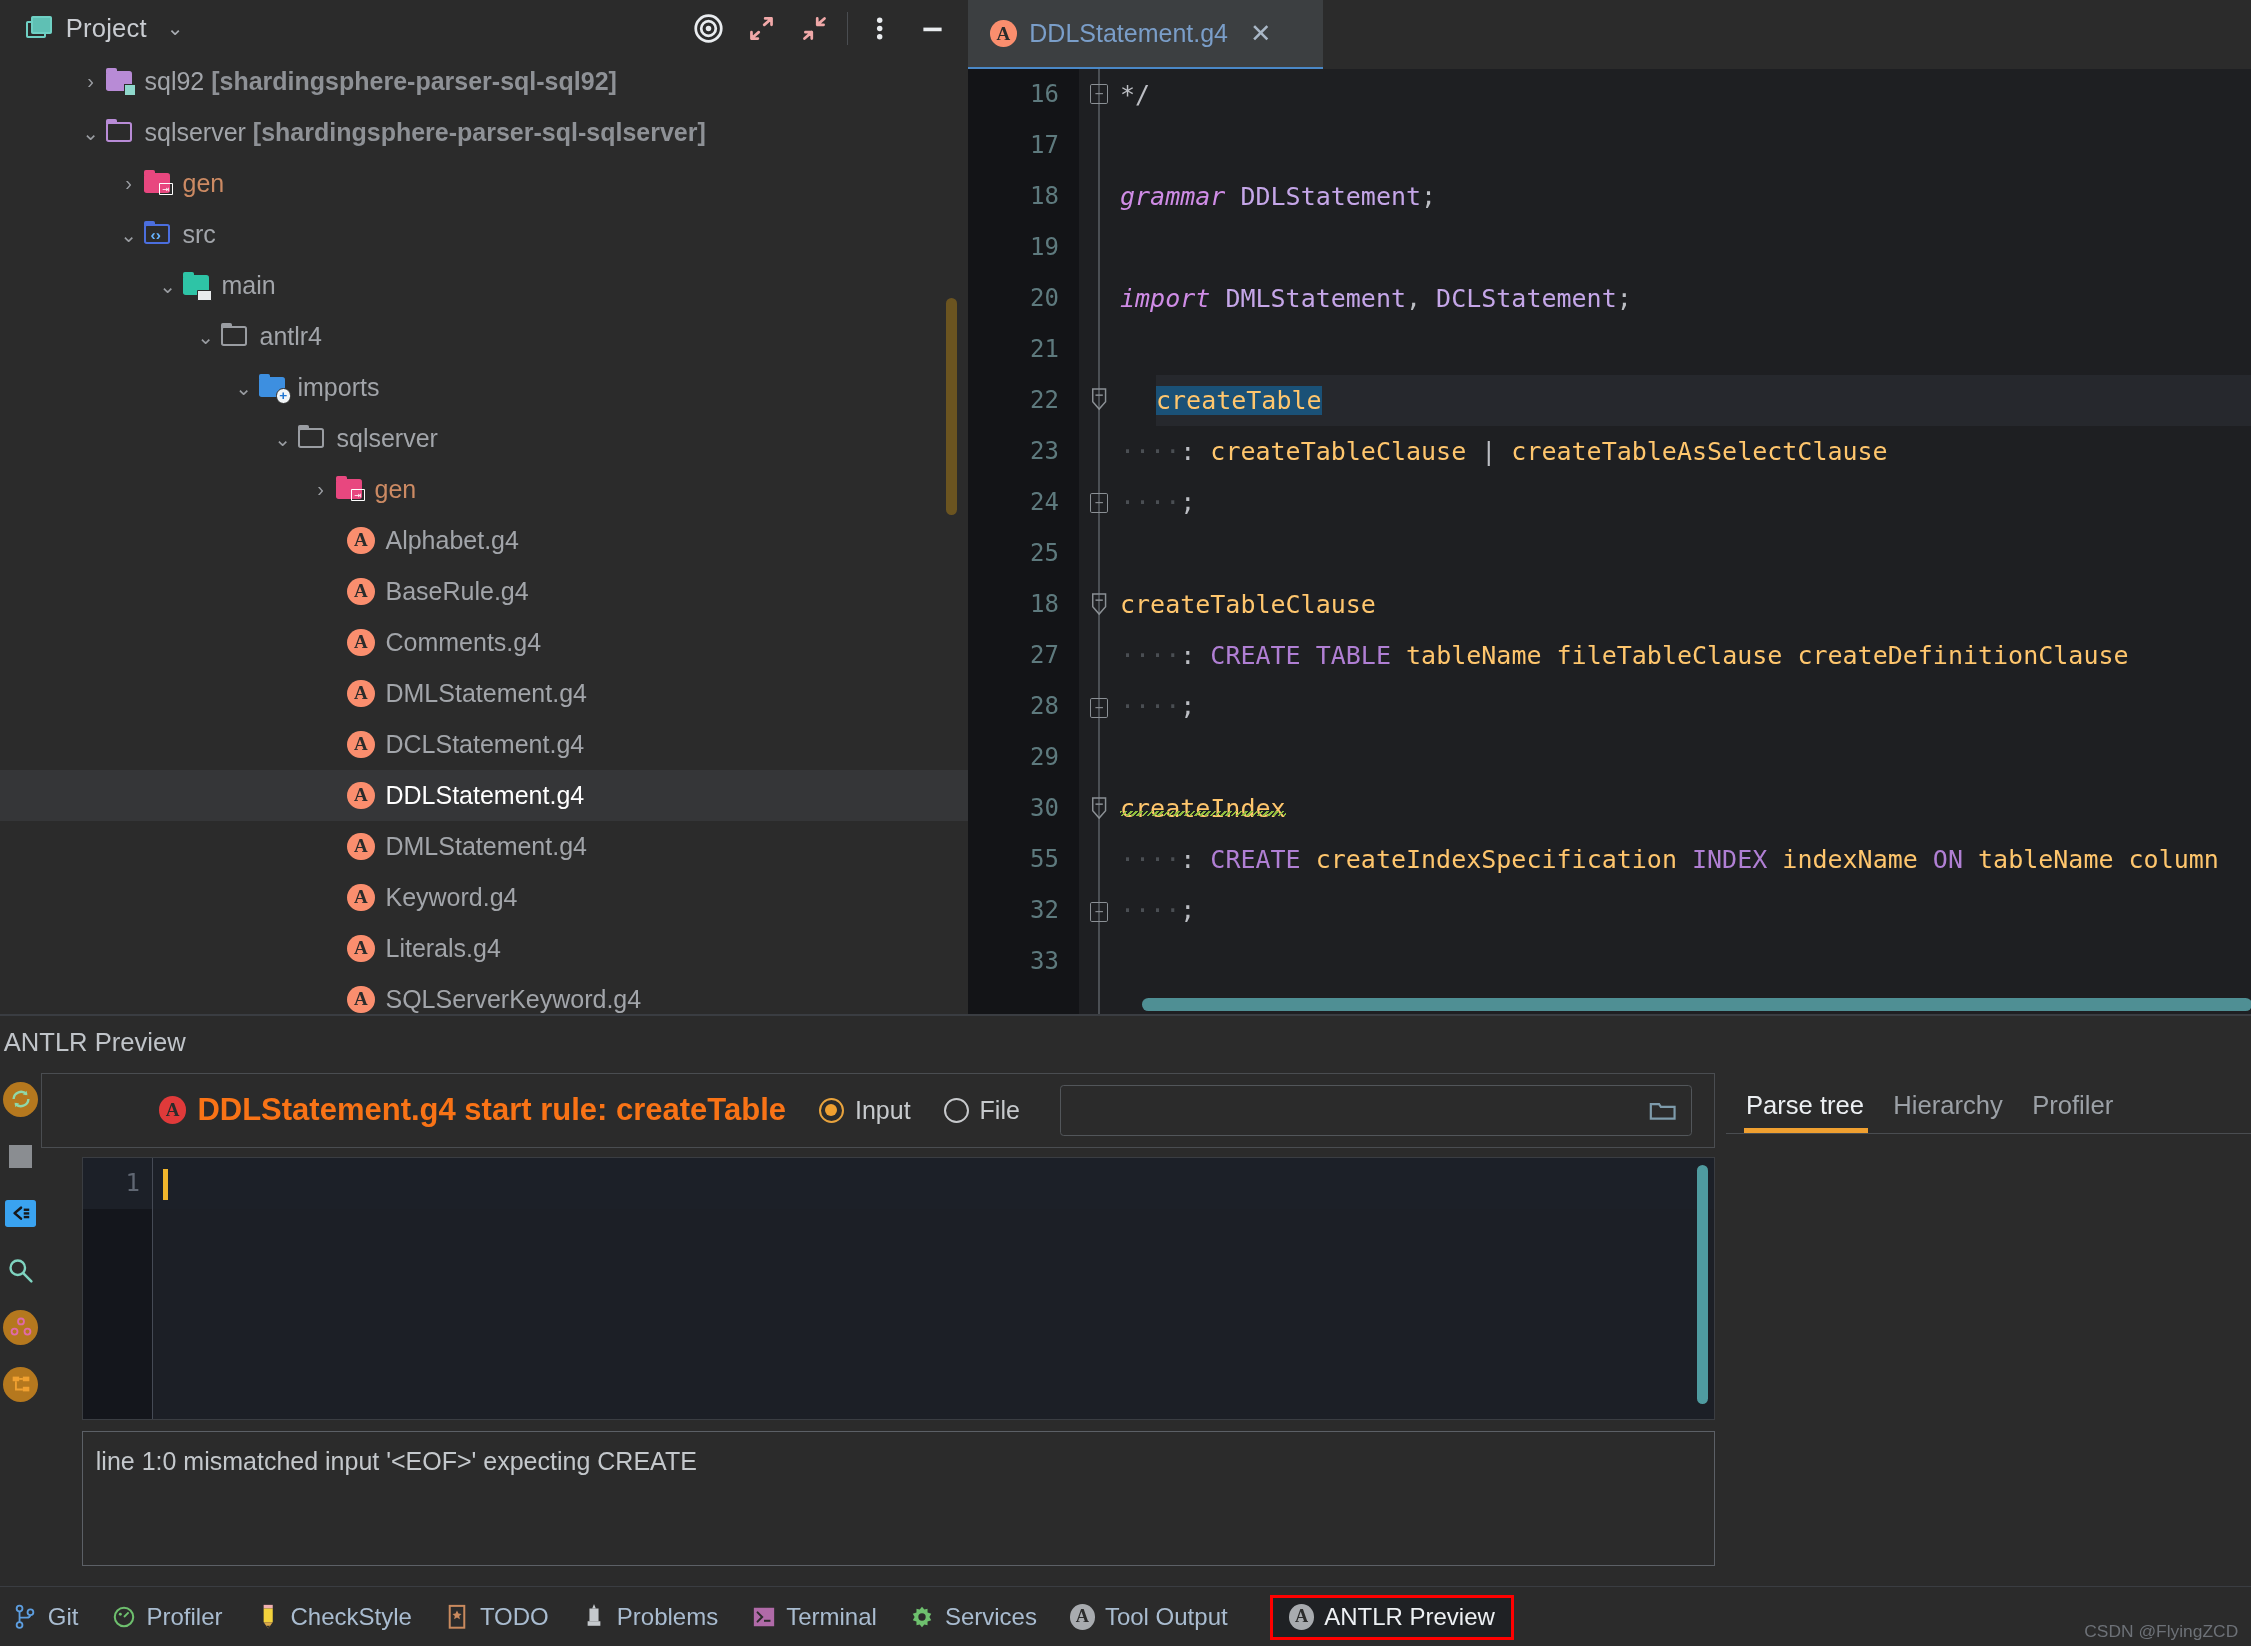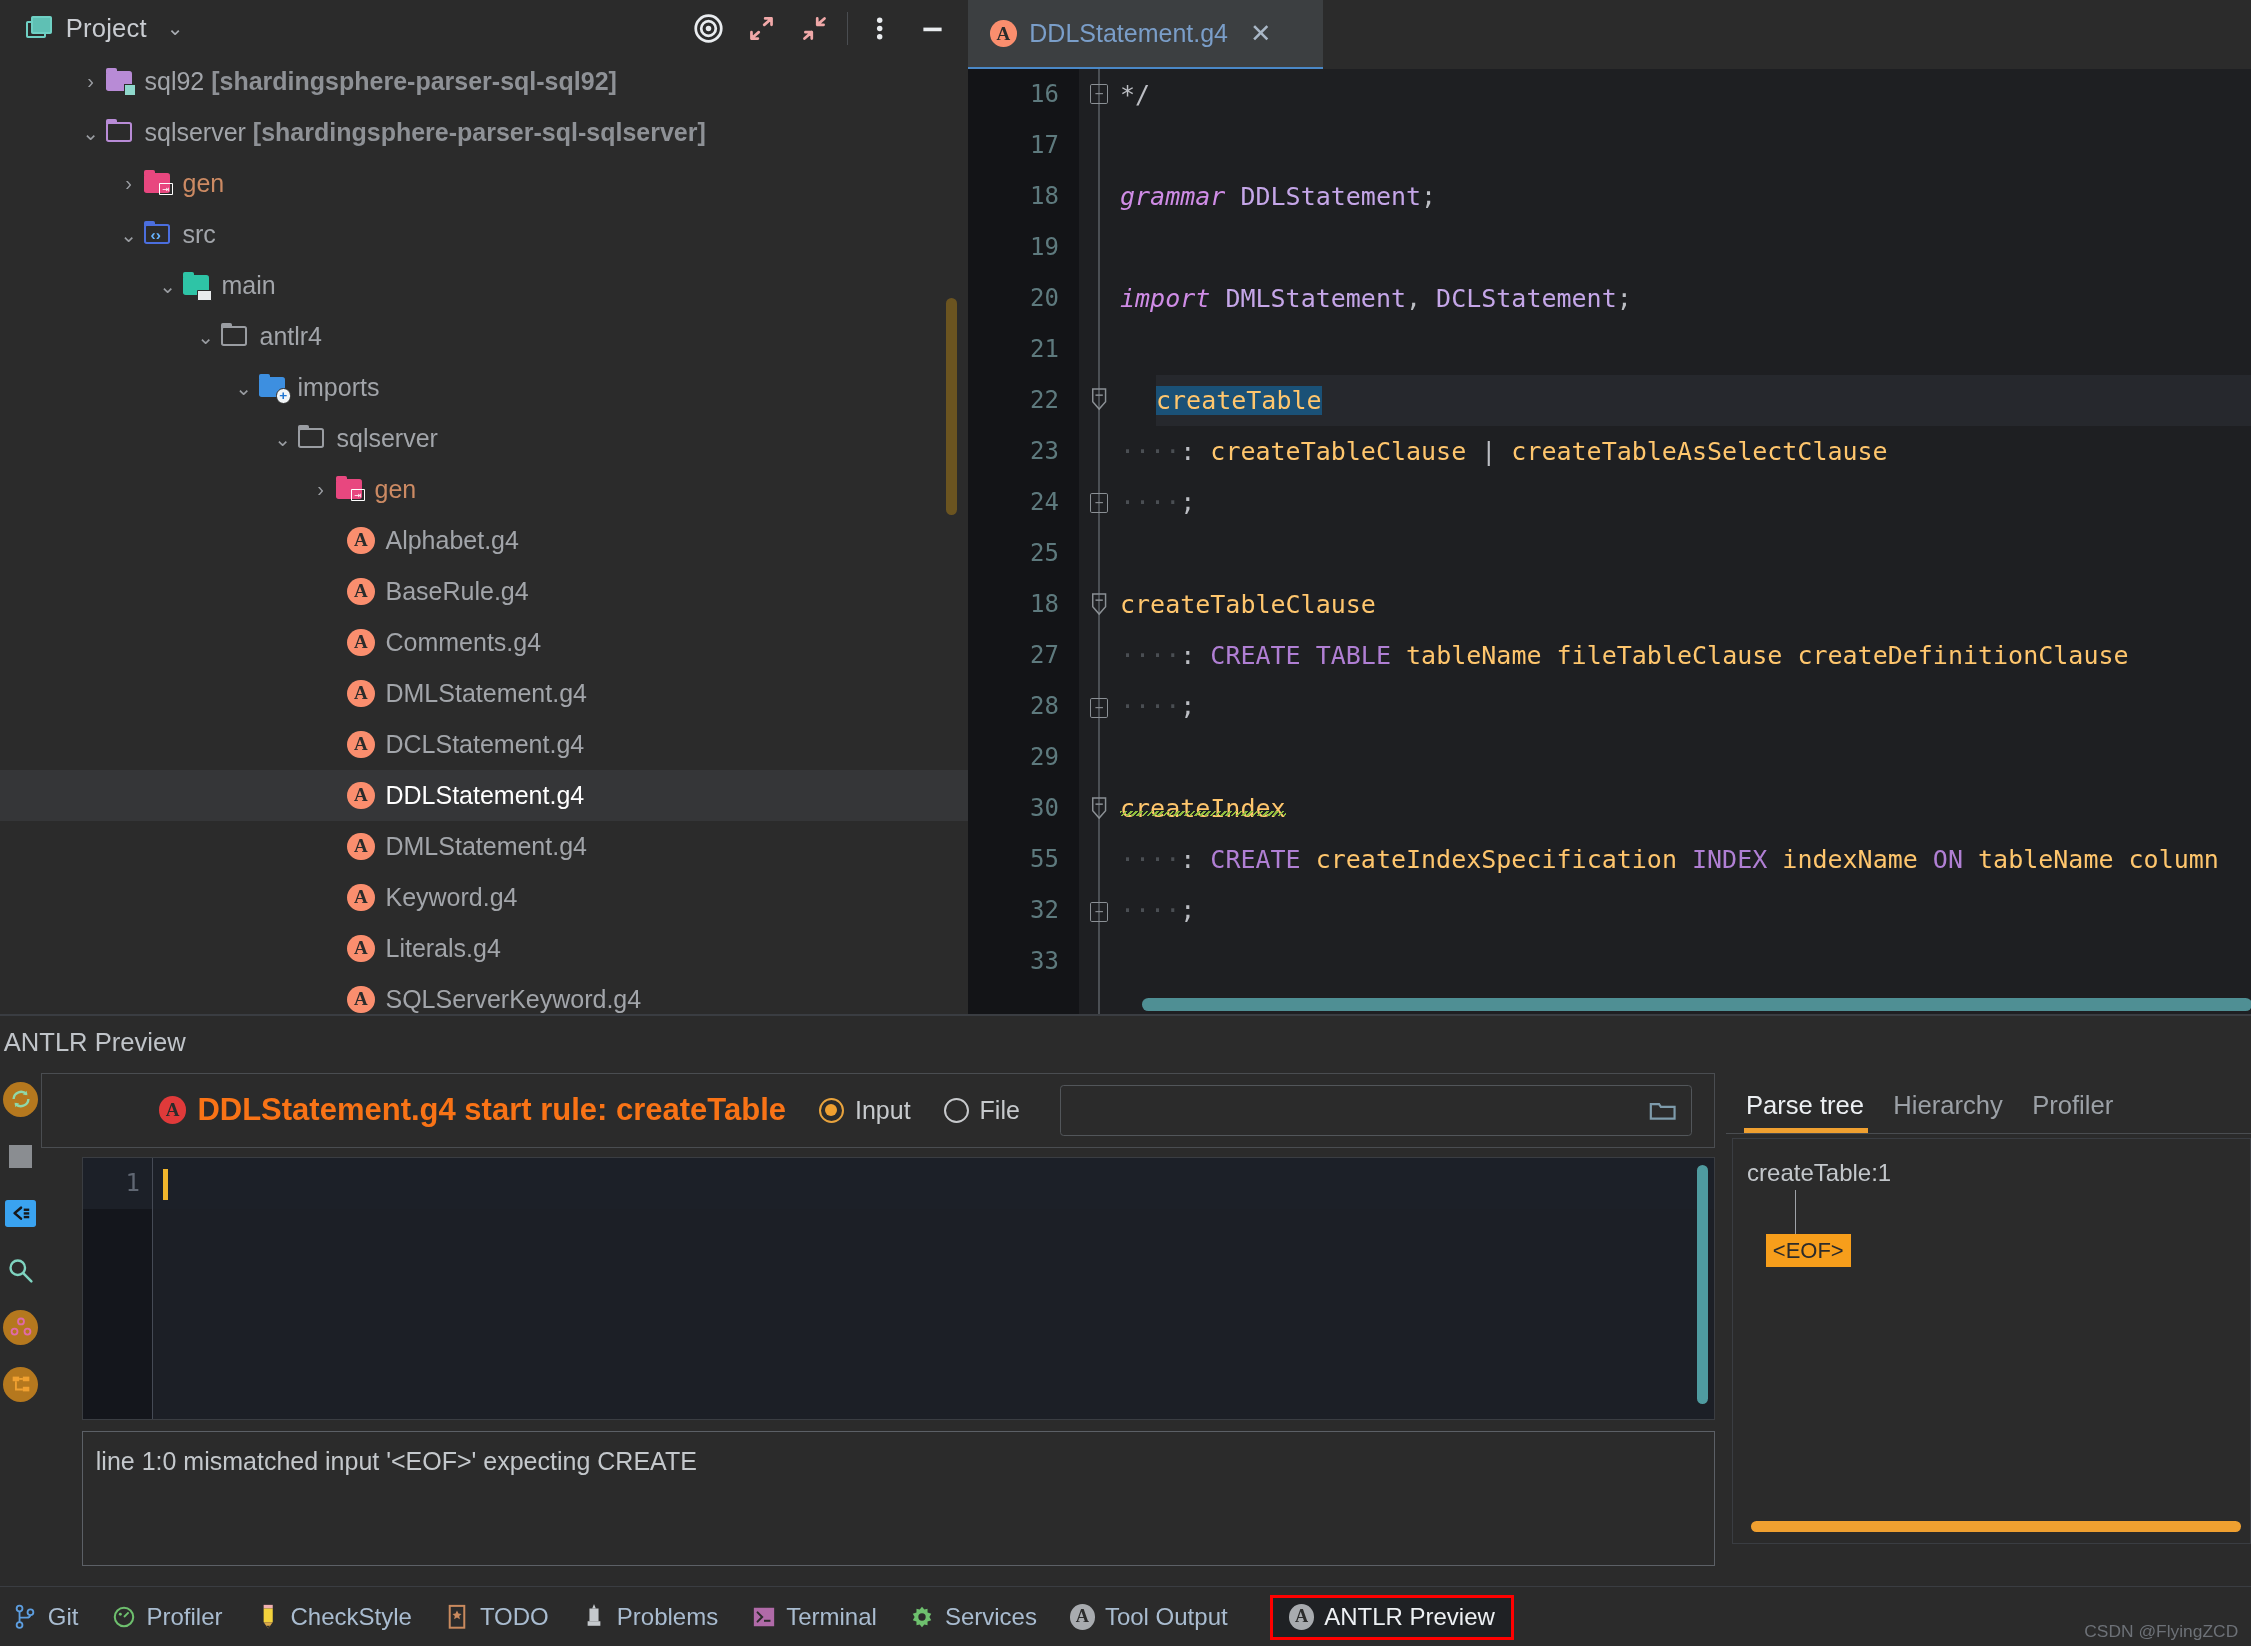--- a/index.html
+++ b/index.html
@@ -720,26 +720,20 @@
         </div>
       </div>
 
       <div id="right-panel">
         <div id="right-tabs">
           <div class="rtab active">Parse tree</div>
           <div class="rtab">Hierarchy</div>
           <div class="rtab">Profiler</div>
         </div>
         <div id="right-divider"></div>
-        <div id="parsetree-canvas">
-          <div id="node-root">createTable:1</div>
-          <div id="tree-edge"></div>
-          <div id="node-eof">&lt;EOF&gt;</div>
-          <div id="tree-hscroll"></div>
-        </div>
       </div>
 
     </div>
   </div>
 
   <div id="status-divider"></div>
 
   <div id="status-bar">
     <div class="status-item">
       <span class="st-ico">

